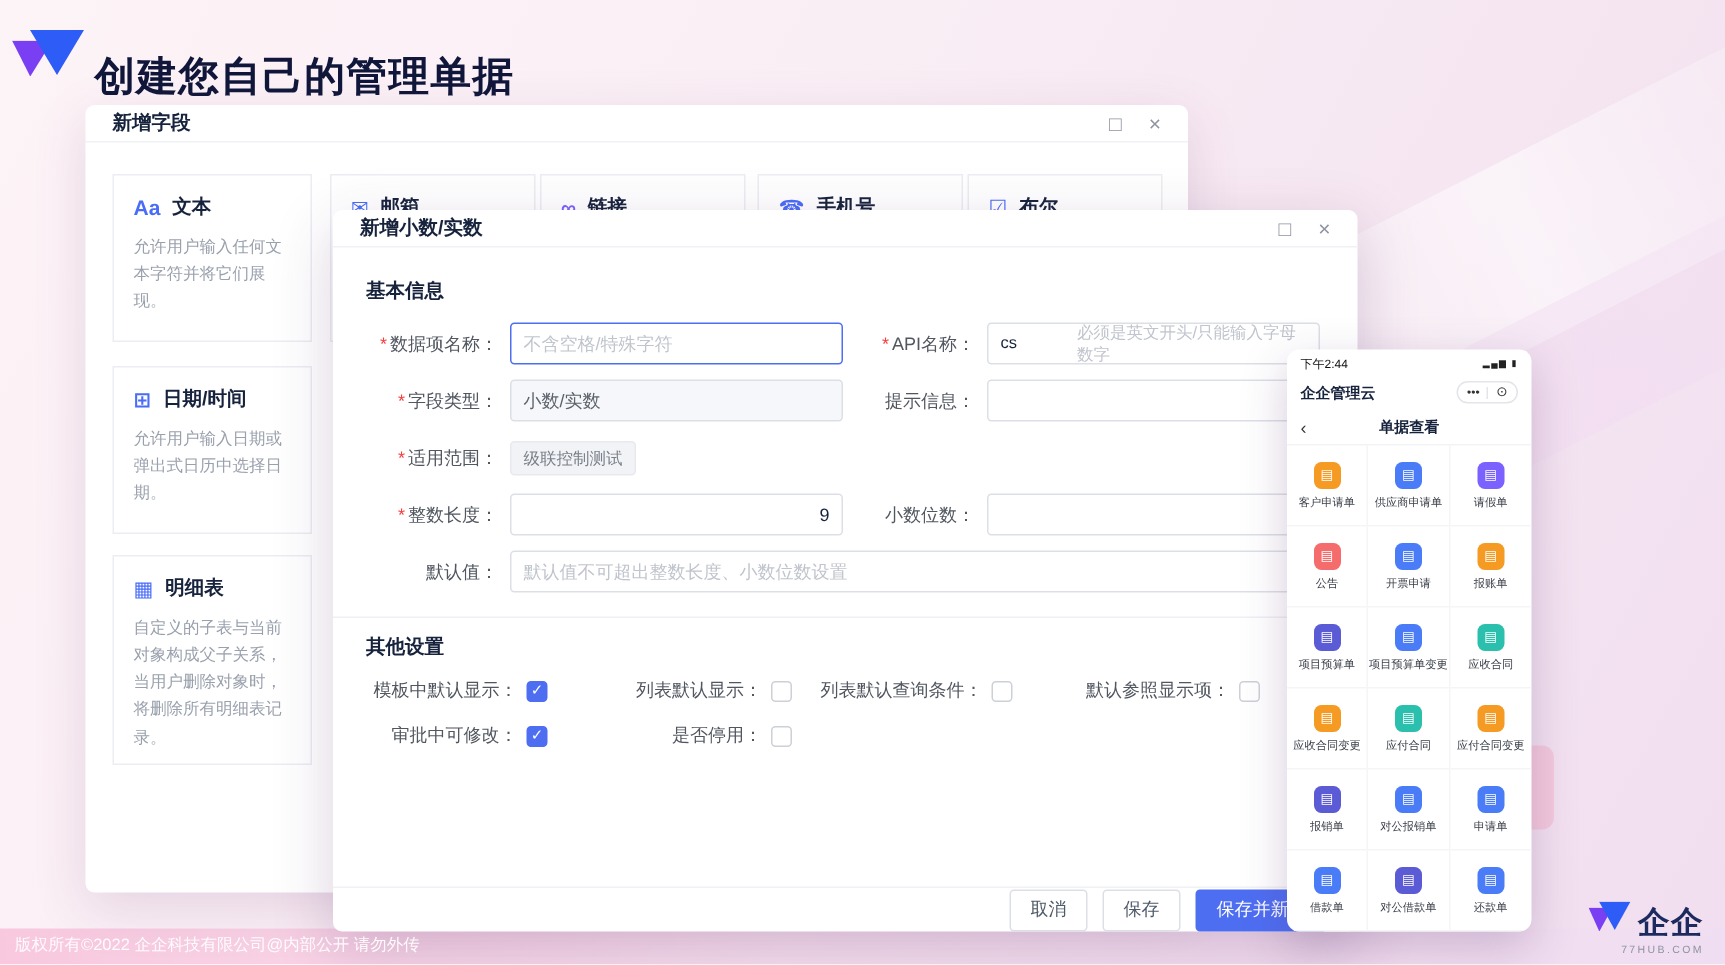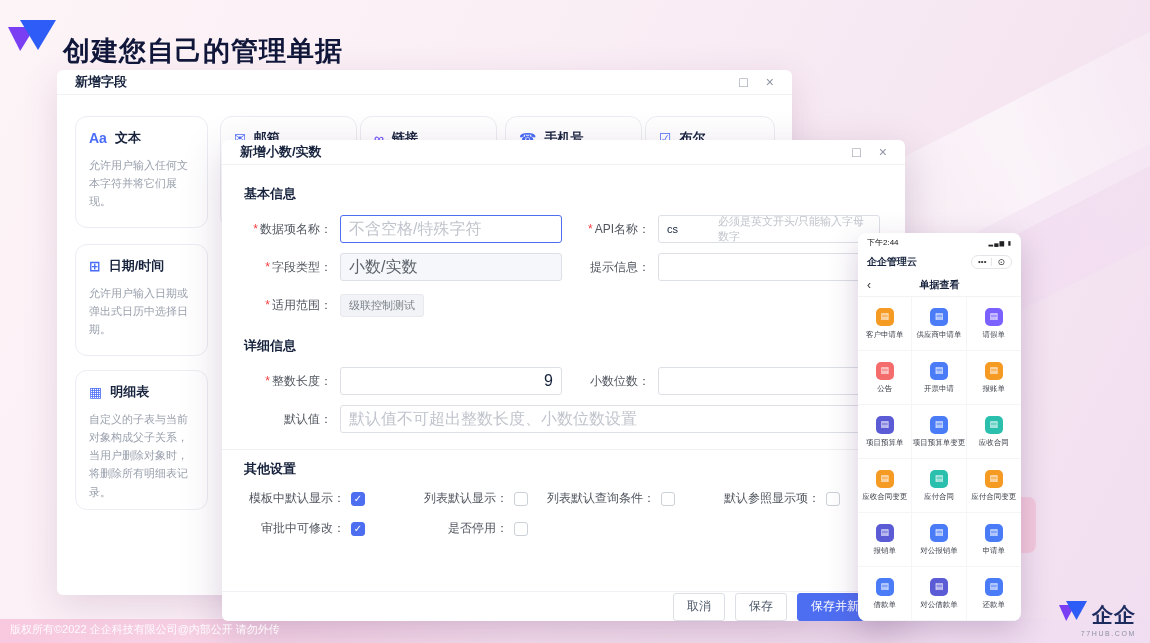--- a/index.html
+++ b/index.html
@@ -24,21 +24,21 @@
 
   
   .dlg-header{height:25px;display:flex;align-items:center;padding:0 18px;border-bottom:1px solid #f0f1f5;}
   .dlg-title{font-weight:bold;font-size:13px;color:#17233d;}
   .win-controls{margin-left:auto;display:flex;gap:18px;color:#8f94a3;font-size:14px;line-height:1;}
   .win-controls span{cursor:default;}
 
   
   .dlg-back{position:absolute;left:57px;top:70px;width:735px;height:525px;background:#fff;border-radius:6px;
     box-shadow:0 10px 35px rgba(120,60,120,.16);z-index:2;}
-  .ft-card{position:absolute;background:#fff;border:1px solid #ebedf2;border-radius:12px;padding:12px 13px;overflow:hidden;}
+  .ft-card{position:absolute;background:#fff;border:1px solid #ebedf2;border-radius:0;padding:12px 13px;overflow:hidden;}
   .ft-head{display:flex;align-items:center;gap:8px;}
   .ft-icon{font-size:14px;font-weight:bold;}
   .ft-title{font-size:13px;font-weight:bold;color:#17233d;}
   .ft-desc{margin-top:9px;font-size:11px;color:#9aa1ad;line-height:1.65;}
   .ft-text{left:18px;top:46px;width:133px;height:112px;}
   .ft-email{left:163px;top:46px;width:137px;height:112px;}
   .ft-link{left:303px;top:46px;width:137px;height:112px;}
   .ft-phone{left:448px;top:46px;width:137px;height:112px;}
   .ft-bool{left:588px;top:46px;width:130px;height:112px;}
   .ft-date{left:18px;top:174px;width:133px;height:112px;}
@@ -49,21 +49,21 @@
     box-shadow:0 12px 40px rgba(90,50,110,.22);z-index:4;}
   .dlg-body{padding:10px 22px 0;}
   .sec-title{font-size:13px;font-weight:bold;color:#17233d;margin:10px 0 12px;}
   .sec-title.mt{margin-top:18px;}
   .sec-divider{border-top:1px solid #eef0f3;margin:16px -22px 0;}
   .frow{display:flex;align-items:center;margin-bottom:10px;min-height:28px;}
   .fcol{display:flex;align-items:center;width:318px;}
   .fcol.wide{width:636px;}
   .flabel{flex:1;text-align:right;font-size:12px;color:#51565f;padding-right:8px;white-space:nowrap;}
   .star{color:#f53f3f;font-style:normal;margin-right:2px;}
-  .finput{height:28px;width:222px;flex-shrink:0;border:1px solid #dcdfe6;border-radius:3px;font-size:16px;
+  .finput{height:28px;width:222px;flex-shrink:0;border:1px solid #dcdfe6;border-radius:3px;font-size:12px;
     padding:0 8px;color:#17233d;background:#fff;outline:none;font-family:inherit;}
   .finput::placeholder{color:#c0c4cc;}
   .finput.focused{border-color:#4e6ef2;}
   .finput.disabled{background:#f5f7fa;color:#5d626b;}
   .finput.wide-input{width:540px;}
   .finput.num{text-align:right;}
   .finput.api{display:flex;align-items:center;font-size:11px;}
   .finput.api .v{color:#17233d;margin-right:4px;}
   .finput.api .h{color:#c0c4cc;margin-left:36px;}
   .islot{width:222px;display:flex;align-items:center;}
@@ -223,21 +223,20 @@
       </div>
 
       <div class="frow">
         <div class="fcol wide">
           <span class="flabel" style="flex:0 0 96px;"><i class="star">*</i><span>适用范围：</span></span>
           <span class="tag">级联控制测试</span>
         </div>
       </div>
 
 
-      <div class="sec-title mt">详细信息</div>
 
       <div class="frow">
         <div class="fcol">
           <span class="flabel"><i class="star">*</i><span>整数长度：</span></span>
           <input class="finput num" value="9" style="">
         </div>
         <div class="fcol">
           <span class="flabel"><span>小数位数：</span></span>
           <input class="finput" value="" style="">
         </div>

